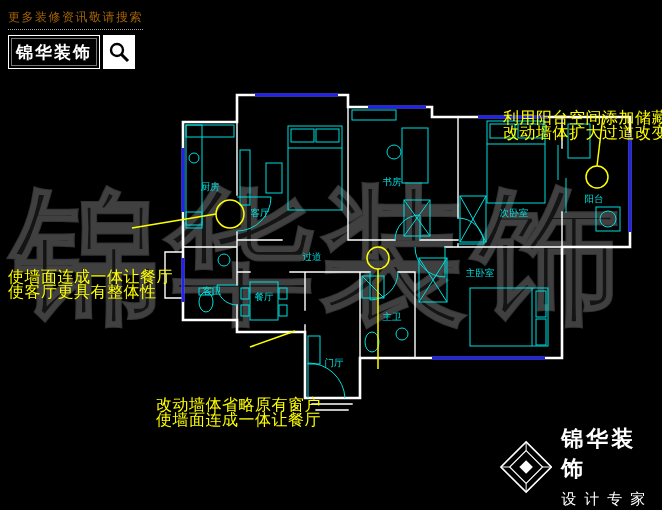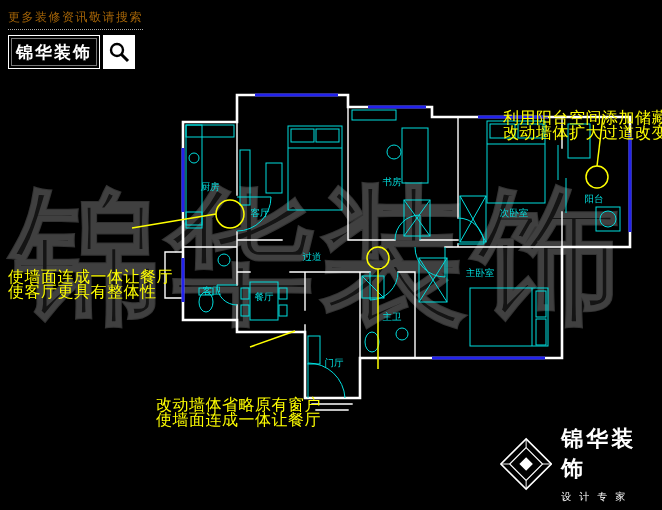--- a/index.html
+++ b/index.html
@@ -35,21 +35,21 @@
 
   
   .ann{position:absolute;z-index:4;color:var(--c-highlight,#ffff00);font-size:16px;
        line-height:15px;white-space:nowrap;letter-spacing:0.5px;margin-top:48px;}
 
   
   .footer{position:absolute;left:500px;top:424px;width:158px;z-index:4;color:#fff;}
   .f-row{display:flex;align-items:center;}
   .f-text{margin-left:9px;}
   .f-brand{font-size:22px;font-weight:bold;letter-spacing:3px;}
-  .f-tag{font-size:10px;letter-spacing:8px;margin-top:6px;}
+  .f-tag{font-size:15px;letter-spacing:8px;margin-top:6px;}
 </style>
 </head>
 <body>
 
 <div class="screen">
 
   <div class="watermark">锦华装饰</div>
 
   <svg class="plan" width="662" height="510" viewBox="0 0 662 510">
 

